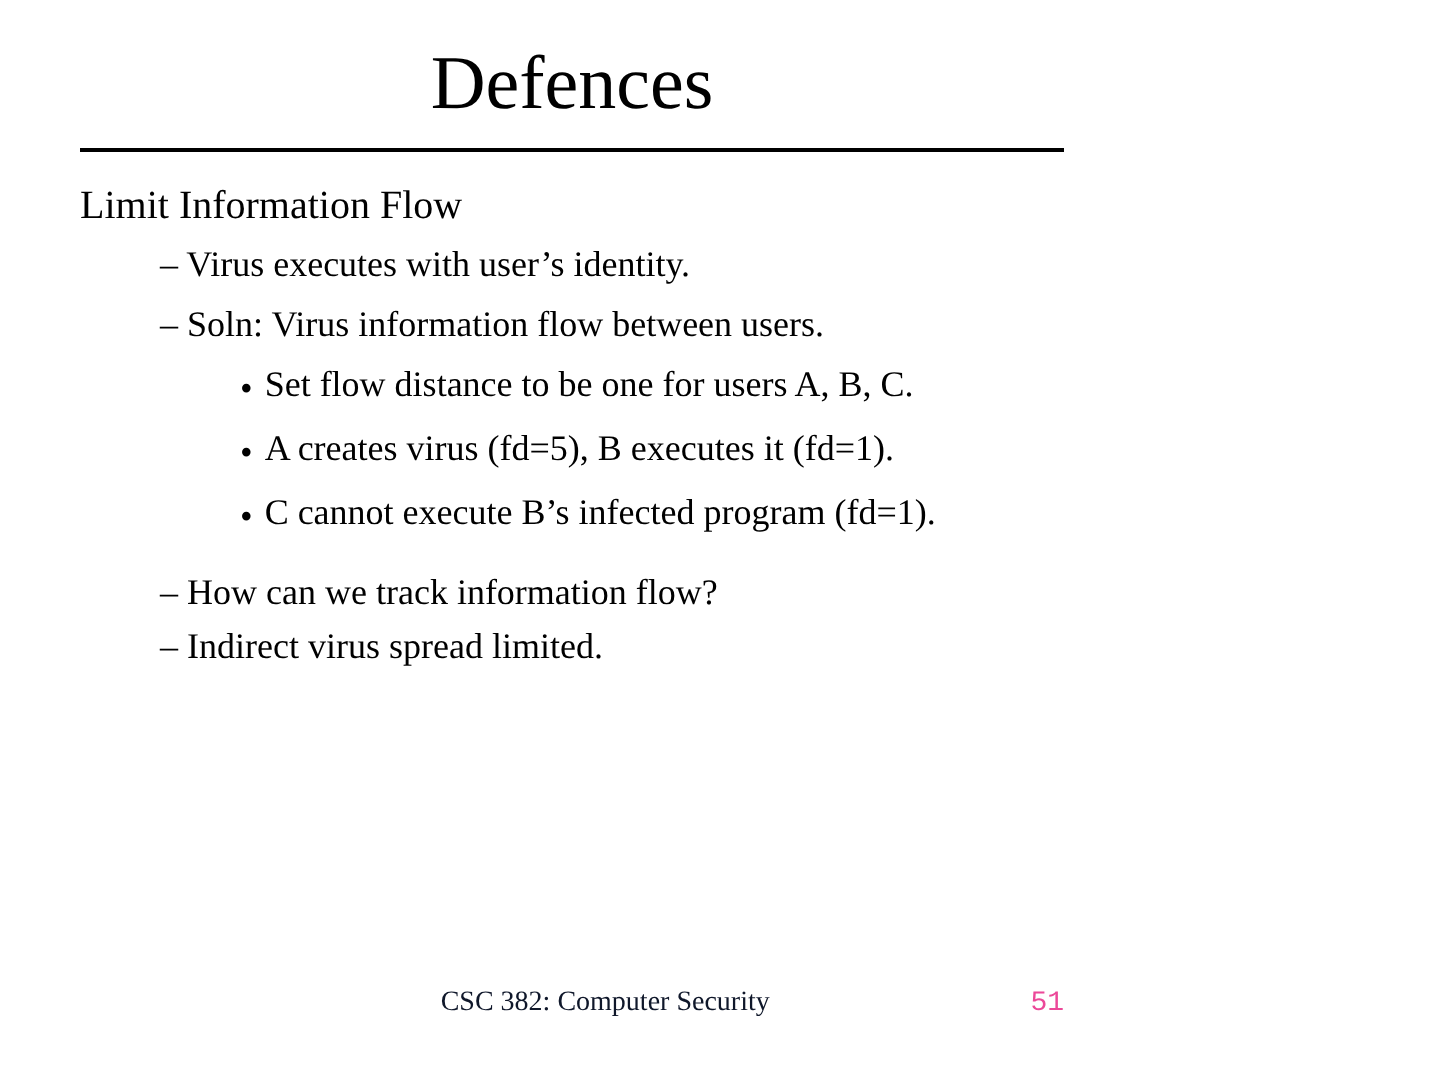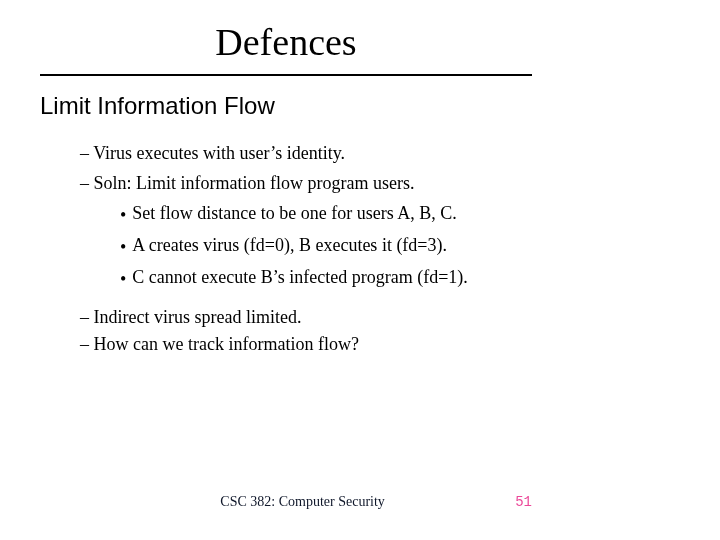--- a/index.html
+++ b/index.html
@@ -41,24 +41,24 @@
     }
 
     .content-section {
       flex: 1;
       display: flex;
       flex-direction: column;
       gap: 4px;
     }
 
     .section-heading {
-      font-size: 24px;
+      font-size: 20px;
       font-weight: normal;
-      font-family: Liberation Sans, sans-serif;
-      margin-bottom: 16px;
+      font-family: Liberation Serif, serif;
+      margin-bottom: 0;
     }
 
     .level1-item {
       font-size: 18px;
       font-family: 'Times New Roman', Times, serif;
       padding-left: 40px;
       line-height: 1.45;
     }
 
     .level2-item {
@@ -110,41 +110,41 @@
   <div class="title-section">
     <h1 class="title">Defences</h1>
   </div>
 
   <div class="content-section">
 
     <div class="section-heading">Limit Information Flow</div>
 
     <div class="level1-item">– Virus executes with user’s identity.</div>
 
-    <div class="level1-item">– Soln: Limit information flow program users.</div>
+    <div class="level1-item">– Soln: Virus information flow between users.</div>
 
     <div class="level2-item">
       <span class="bullet">•</span>
       <span>Set flow distance to be one for users A, B, C.</span>
     </div>
 
     <div class="level2-item">
       <span class="bullet">•</span>
-      <span>A creates virus (fd=0), B executes it (fd=3).</span>
+      <span>A creates virus (fd=5), B executes it (fd=1).</span>
     </div>
 
     <div class="level2-item">
       <span class="bullet">•</span>
       <span>C cannot execute B’s infected program (fd=1).</span>
     </div>
 
     <div class="level1-group">
+      <div class="level1-item">– How can we track information flow?</div>
+
       <div class="level1-item">– Indirect virus spread limited.</div>
-
-      <div class="level1-item">– How can we track information flow?</div>
     </div>
 
   </div>
 
   <div class="footer">
     <div style="width:50px;"></div>
     <div class="footer-title">CSC 382: Computer Security</div>
     <div class="footer-page">51</div>
   </div>
 

